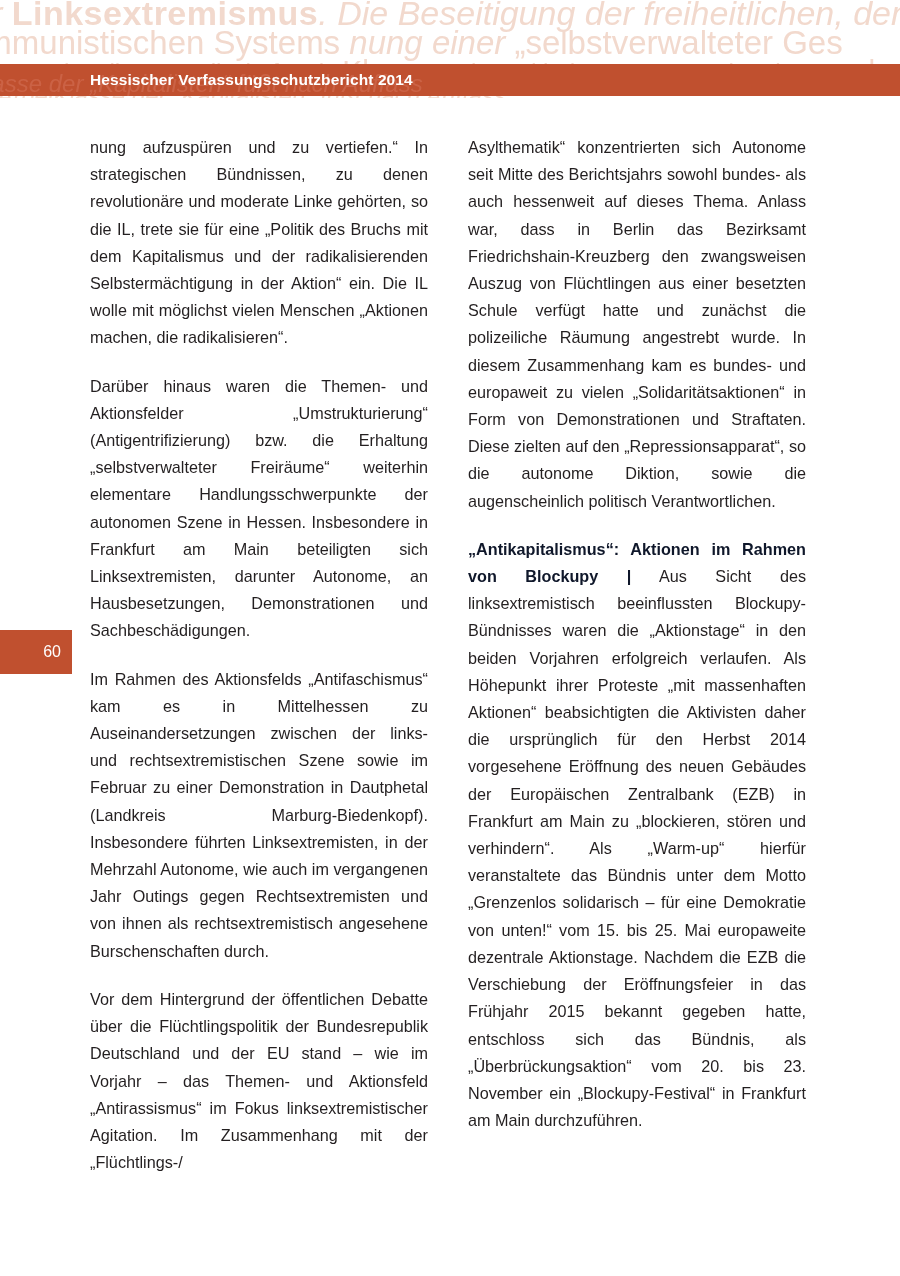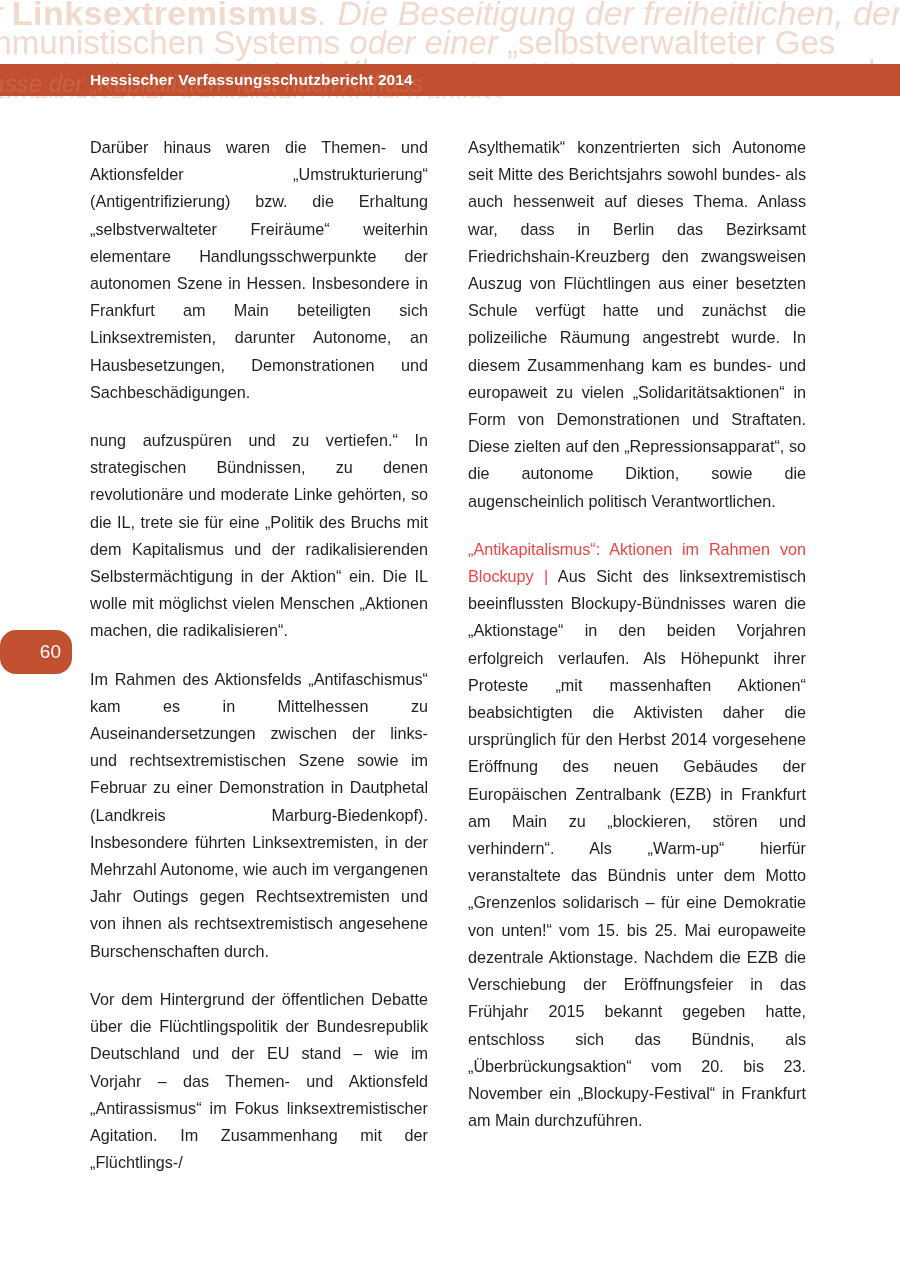--- a/index.html
+++ b/index.html
@@ -103,28 +103,27 @@
 
   
   .page-tab {
     position: absolute;
     left: 0;
     top: 630px;
     width: 72px;
     height: 44px;
     background: #c0502f;
     color: #ffffff;
-    font-size: 19px;
+    font-size: 16px;
     font-weight: 400;
     box-sizing: border-box;
     padding-right: 11px;
     display: flex;
     align-items: center;
     justify-content: flex-end;
-    border-radius: 16px;
   }
 
   
   .body-area {
     position: absolute;
     left: 90px;
     top: 134px;
     width: 704px;
     height: 1090px;
   }
@@ -142,51 +141,51 @@
     font-size: 16.2px;
     line-height: 27.2px;
     color: #231f20;
     text-align: justify;
     text-justify: inter-word;
     hyphens: manual;
   }
   .para:last-child { margin-bottom: 0; }
 
   .para .lead {
-    font-weight: 400;
-    color: #ef4444;
+    font-weight: 700;
+    color: #0f172a;
   }
 </style>
 </head>
 <body>
 
 <div class="page">
 
   <div class="deco-band">
     <div class="deco-line deco-l1"><span class="ital">er </span><span class="big">Linksextremismus</span><span class="ital">. Die Beseitigung der freiheitlichen, demokrat</span></div>
-    <div class="deco-line deco-l2"><span class="light">ommunistischen Systems </span><span class="ital">oder einer </span><span class="light">„selbstverwalteter Ges</span></div>
+    <div class="deco-line deco-l2"><span class="light">ommunistischen Systems </span><span class="ital">nung einer </span><span class="light">„selbstverwalteter Ges</span></div>
     <div class="deco-line deco-l3"><span class="ital">ismus. Sie teilen Gesellschaften in </span><span class="light" style="font-size:30px">Klassen</span><span class="ital"> ein und behaupten, es gebe einen </span><span class="light" style="font-size:30px">and</span></div>
     <div class="deco-line deco-l4"><span class="ital">er Arbei</span><span class="ital">Klasse der „Kapitalisten“ füßt nach Auffass</span></div>
   </div>
 
   <div class="head-bar">
     <div class="deco-inbar"><span>ismus. Sie teilen Gesellschaften in </span></div>
     <div class="deco-inbar2"><span>Klasse der „Kapitalisten“ füßt nach Auffass</span></div>
     <div class="head-bar-title">Hessischer Verfassungsschutzbericht 2014</div>
   </div>
 
   <div class="page-tab">
     <span>60</span>
   </div>
 
   <div class="body-area">
 
     <div class="col col-left">
+      <p class="para">nung aufzuspüren und zu vertiefen.“ In strategischen Bündnissen, zu denen revolutionäre und moderate Linke gehörten, so die IL, trete sie für eine „Politik des Bruchs mit dem Kapitalismus und der radikalisierenden Selbstermächtigung in der Aktion“ ein. Die IL wolle mit möglichst vielen Menschen „Aktionen machen, die radikalisieren“.</p>
       <p class="para">Darüber hinaus waren die Themen- und Aktionsfelder „Umstrukturierung“ (Antigentrifizierung) bzw. die Erhaltung „selbstverwalteter Freiräume“ weiterhin elementare Handlungsschwerpunkte der autonomen Szene in Hessen. Insbesondere in Frankfurt am Main beteiligten sich Linksextremisten, darunter Autonome, an Hausbesetzungen, Demonstrationen und Sachbeschädigungen.</p>
-      <p class="para">nung aufzuspüren und zu vertiefen.“ In strategischen Bündnissen, zu denen revolutionäre und moderate Linke gehörten, so die IL, trete sie für eine „Politik des Bruchs mit dem Kapitalismus und der radikalisierenden Selbstermächtigung in der Aktion“ ein. Die IL wolle mit möglichst vielen Menschen „Aktionen machen, die radikalisieren“.</p>
       <p class="para">Im Rahmen des Aktionsfelds „Antifaschismus“ kam es in Mittelhessen zu Auseinandersetzungen zwischen der links- und rechtsextremistischen Szene sowie im Februar zu einer Demonstration in Dautphetal (Landkreis Marburg-Biedenkopf). Insbesondere führten Linksextremisten, in der Mehrzahl Autonome, wie auch im vergangenen Jahr Outings gegen Rechtsextremisten und von ihnen als rechtsextremistisch angesehene Burschenschaften durch.</p>
       <p class="para">Vor dem Hintergrund der öffentlichen Debatte über die Flüchtlingspolitik der Bundesrepublik Deutschland und der EU stand – wie im Vorjahr – das Themen- und Aktionsfeld „Antirassismus“ im Fokus linksextremistischer Agitation. Im Zusammenhang mit der „Flüchtlings-/</p>
     </div>
 
     <div class="col col-right">
       <p class="para">Asylthematik“ konzentrierten sich Autonome seit Mitte des Berichtsjahrs sowohl bundes- als auch hessenweit auf dieses Thema. Anlass war, dass in Berlin das Bezirksamt Friedrichshain-Kreuzberg den zwangsweisen Auszug von Flüchtlingen aus einer besetzten Schule verfügt hatte und zunächst die polizeiliche Räumung angestrebt wurde. In diesem Zusammenhang kam es bundes- und europaweit zu vielen „Solidaritätsaktionen“ in Form von Demonstrationen und Straftaten. Diese zielten auf den „Repressionsapparat“, so die autonome Diktion, sowie die augenscheinlich politisch Verantwortlichen.</p>
       <p class="para"><span class="lead">„Antikapitalismus“: Aktionen im Rahmen von Blockupy |</span><span> Aus Sicht des linksextremistisch beeinflussten Blockupy-Bündnisses waren die „Aktionstage“ in den beiden Vorjahren erfolgreich verlaufen. Als Höhepunkt ihrer Proteste „mit massenhaften Aktionen“ beabsichtigten die Aktivisten daher die ursprünglich für den Herbst 2014 vorgesehene Eröffnung des neuen Gebäudes der Europäischen Zentralbank (EZB) in Frankfurt am Main zu „blockieren, stören und verhindern“. Als „Warm-up“ hierfür veranstaltete das Bündnis unter dem Motto „Grenzenlos solidarisch – für eine Demokratie von unten!“ vom 15. bis 25. Mai europaweite dezentrale Aktionstage. Nachdem die EZB die Verschiebung der Eröffnungsfeier in das Frühjahr 2015 bekannt gegeben hatte, entschloss sich das Bündnis, als „Überbrückungsaktion“ vom 20. bis 23. November ein „Blockupy-Festival“ in Frankfurt am Main durchzuführen.</span></p>
     </div>
 
   </div>

